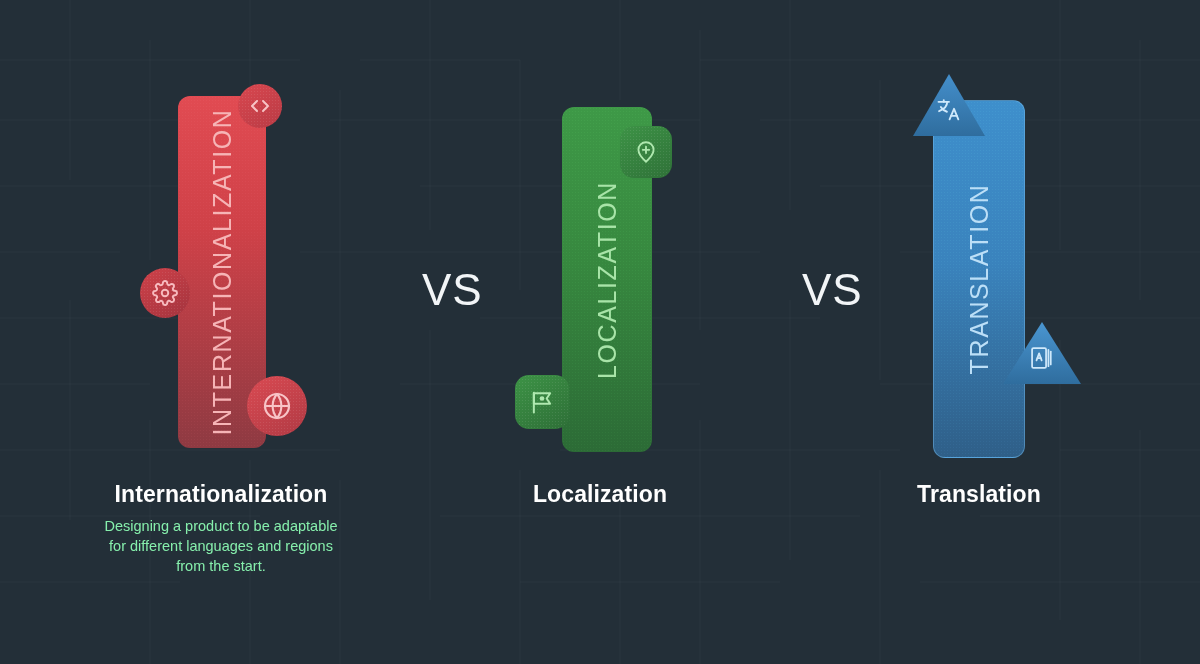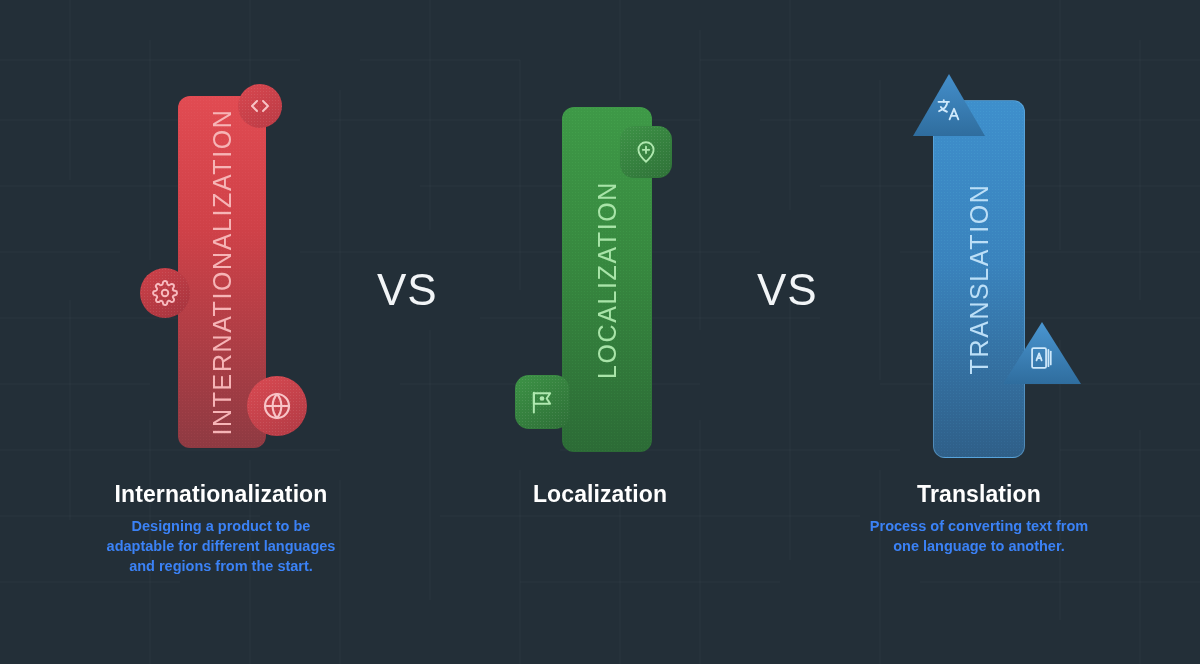--- a/index.html
+++ b/index.html
@@ -114,32 +114,33 @@
   }
   .tri .ico { position:absolute; left:50%; top:58%; transform:translate(-50%,-50%); }
 
   
   .vs {
     position:absolute;
     font-size:44px;
     color:#f2f5f7;
     font-weight:400;
     letter-spacing:1px;
+    margin-left:45px;
   }
   #vs-1 { left:377px; top:265px; }
   #vs-2 { left:757px; top:265px; }
 
   
   .caption { position:absolute; text-align:center; }
   .caption .title {
     font-size:23px; font-weight:700; color:#ffffff;
     letter-spacing:.1px; margin-bottom:8px;
   }
   .caption .desc {
-    font-size:14.5px; color:#3b82f6; line-height:20px; font-weight:700;
+    font-size:14.5px; color:#86efac; line-height:20px; font-weight:400;
   }
   #cap-intl  { left:96px;  top:481px; width:250px; }
   #cap-loc   { left:480px; top:481px; width:240px; }
   #cap-trans { left:858px; top:481px; width:242px; }
 </style>
 </head>
 <body>
 
 <svg id="bg-grid" width="1200" height="664" viewBox="0 0 1200 664">
   <g stroke="rgba(255,255,255,0.035)" stroke-width="1" fill="none">
@@ -264,17 +265,16 @@
         <rect x="3.5" y="3.5" width="12" height="17" rx="1.2"></rect>
         <path d="M17.5 5v14"></path>
         <path d="M19.5 6.5v11"></path>
         <path d="M7.3 14l2.2-6 2.2 6"></path>
         <path d="M8.1 12.2h2.9"></path>
       </svg>
     </div>
 
     <div class="caption" id="cap-trans">
       <div class="title">Translation</div>
-      <div class="desc">Process of converting text from one language to another.</div>
     </div>
   </div>
 
 </div>
 
 </body></html>

